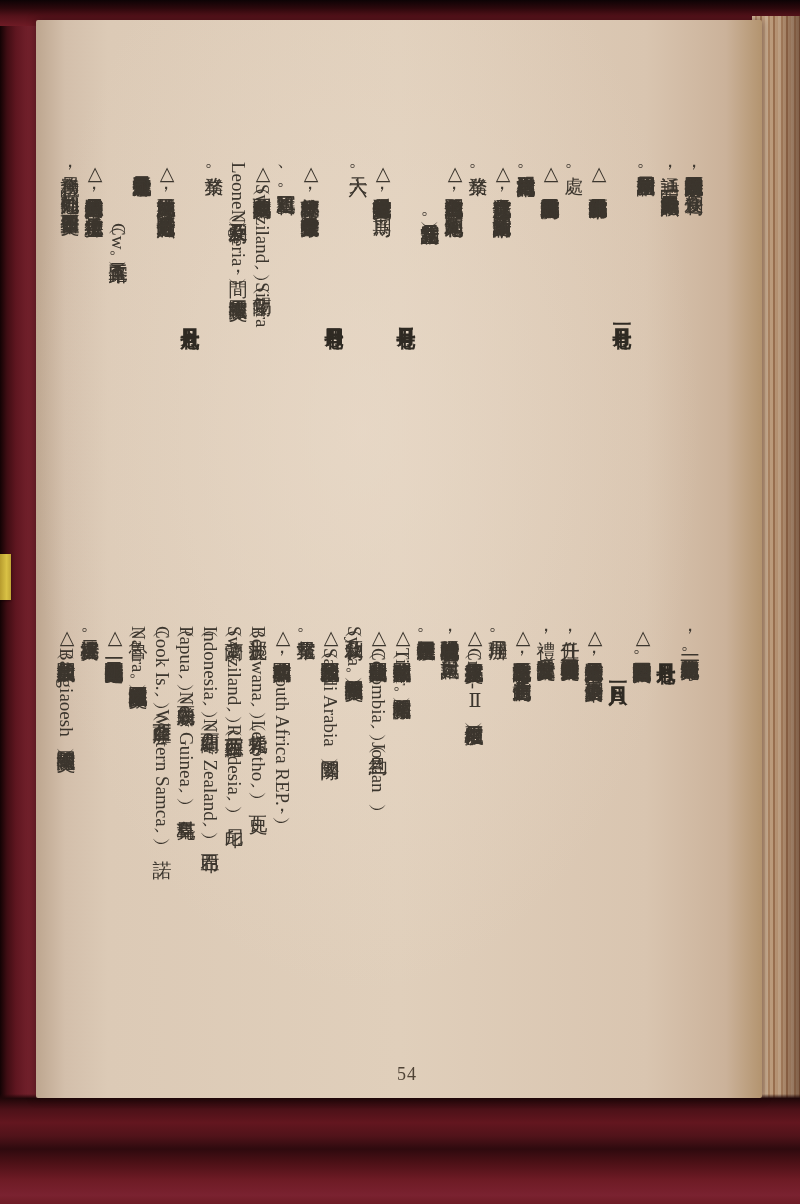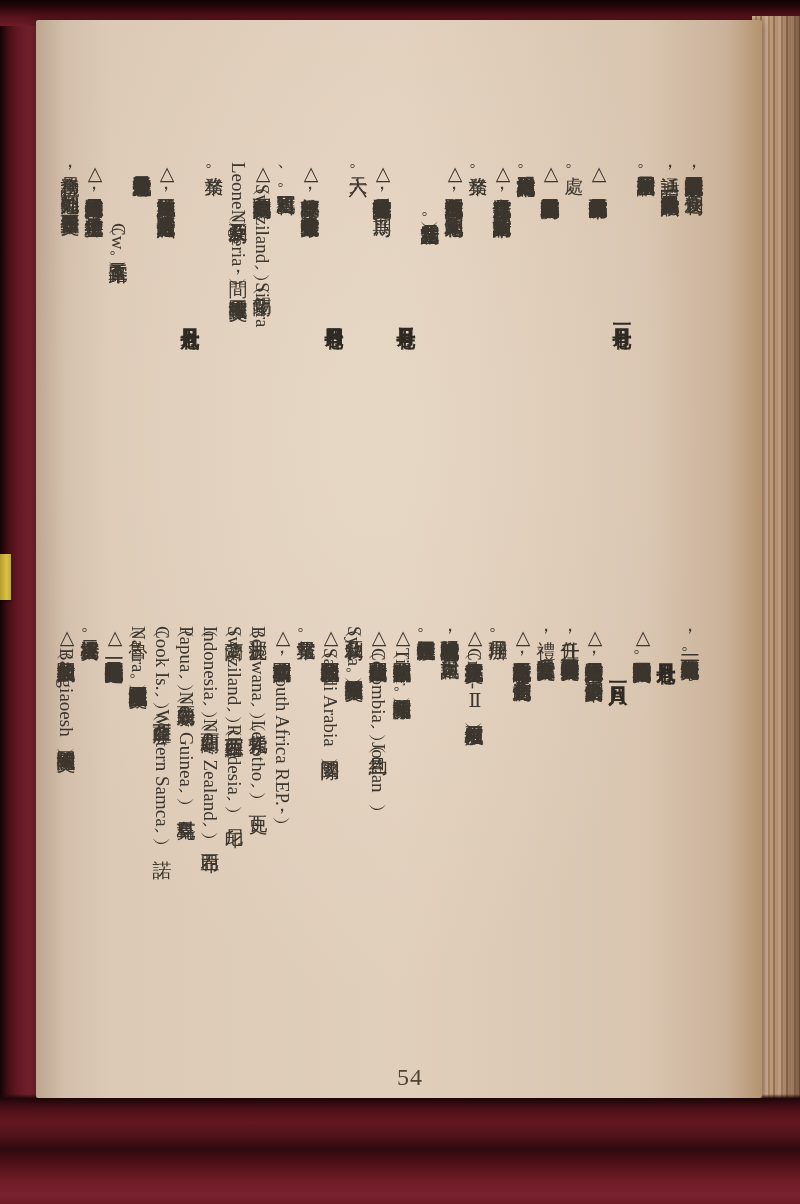--- a/index.html
+++ b/index.html
@@ -46,21 +46,21 @@
     font-size:19px;line-height:24px;
     color:#3c362e;
     text-align:left;
   }
   .band-top{top:142px;right:56px;height:494px;}
   .band-bottom{top:606px;right:60px;height:466px;}
   .col{white-space:nowrap;}
   .date{font-weight:bold;color:#2f2a23;}
   .page-number{
     position:absolute;left:361px;top:1044px;
-    font-size:24px;color:#4f4336;letter-spacing:1px;
+    font-size:18px;color:#4f4336;letter-spacing:1px;
   }
   .bookmark{
     position:absolute;left:0;top:554px;width:11px;height:46px;
     background:linear-gradient(90deg,#b79c2e,#d9c145 60%,#c0a636);
     box-shadow:0 1px 2px rgba(0,0,0,.4);
   }
 </style>
 </head>
 <body>
 

